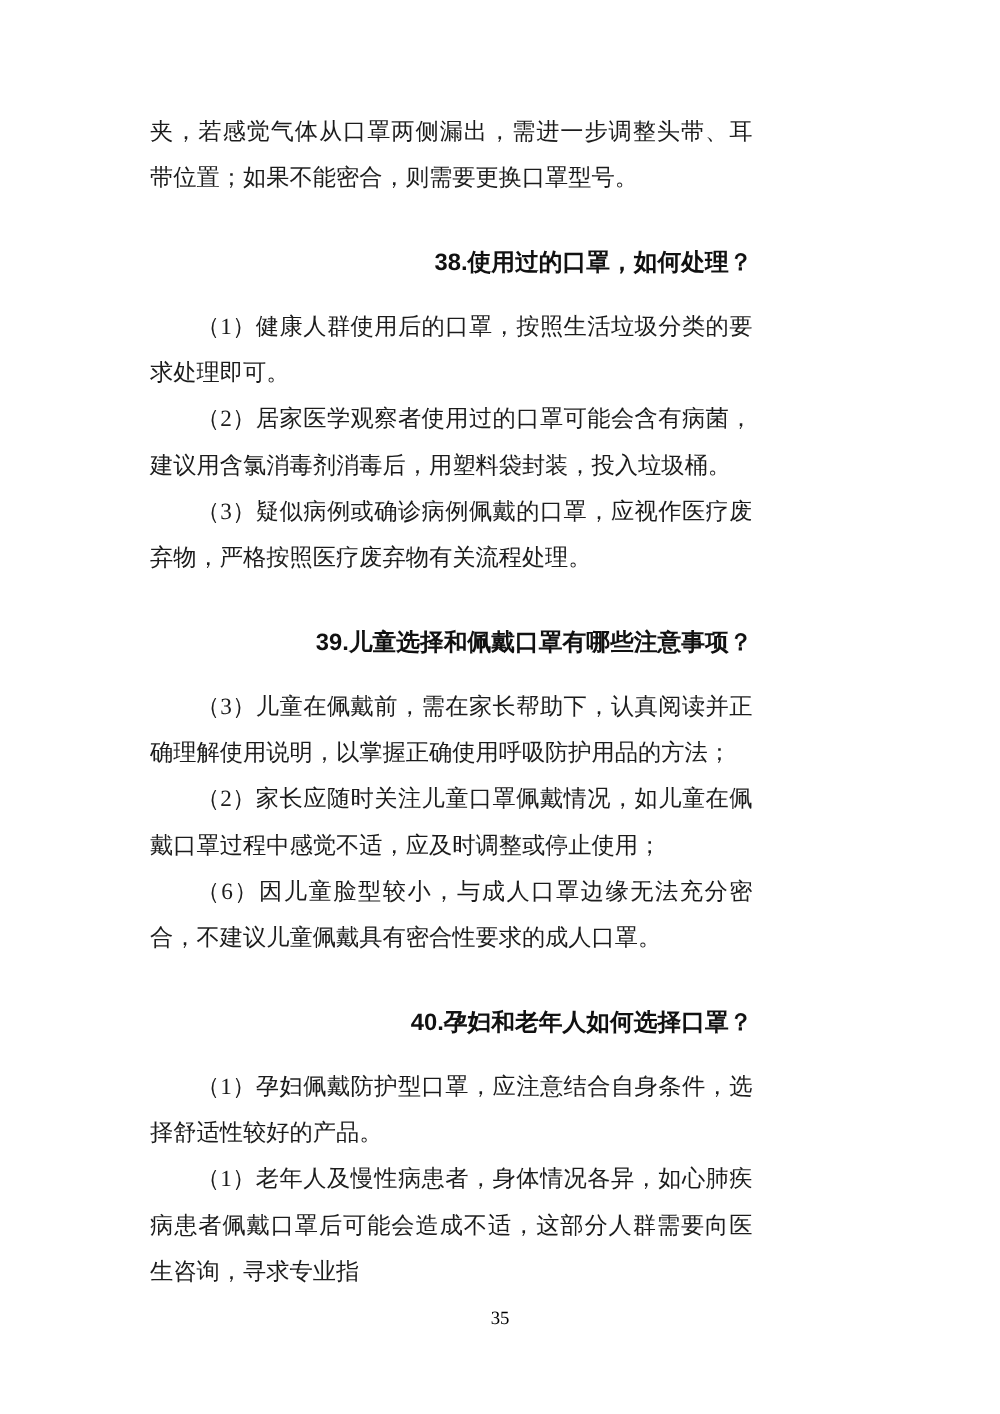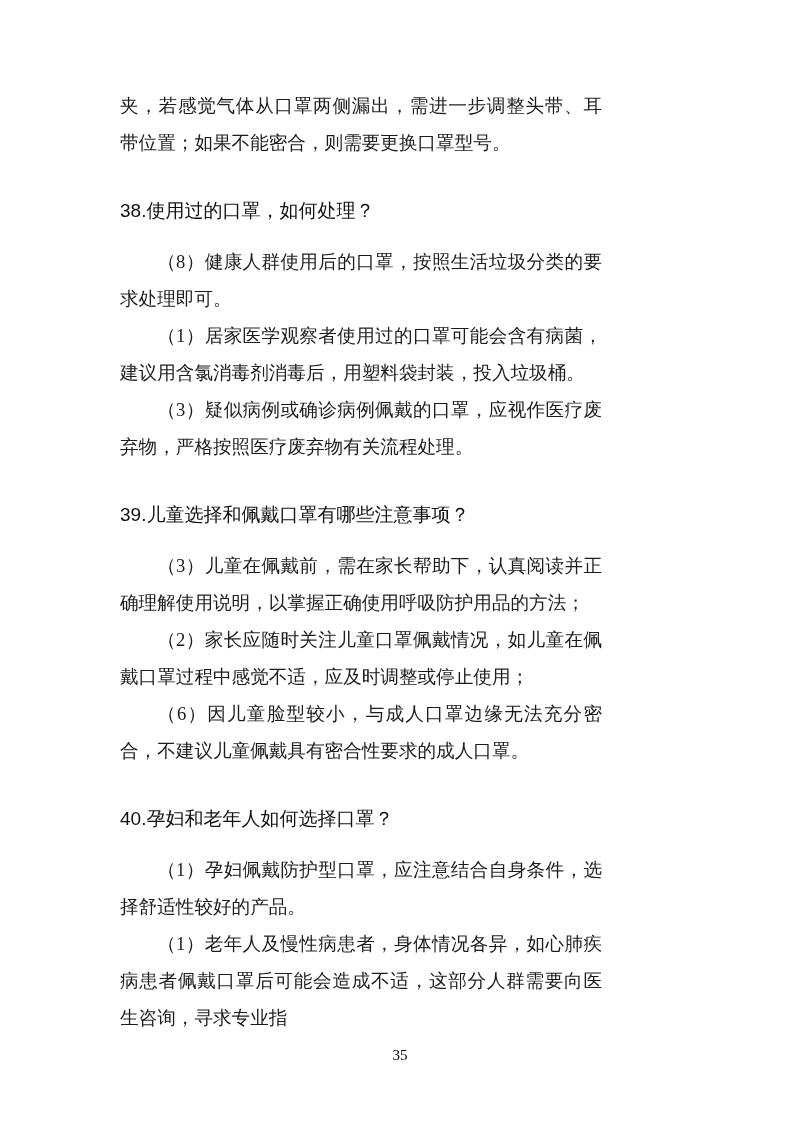--- a/index.html
+++ b/index.html
@@ -32,26 +32,27 @@
     text-align: justify;
     text-indent: 2em;
     word-break: break-all;
   }
   .para.no-indent {
     text-indent: 0;
   }
   .heading {
     margin: 31px 0 14px 0;
     font-family: "Liberation Sans", "DejaVu Sans", sans-serif;
-    font-weight: 400;
+    font-weight: 700;
     font-size: 19px;
     line-height: 37px;
     color: #111111;
     text-indent: 0;
     word-break: break-all;
+    text-align: right;
   }
   .page-number {
     position: absolute;
     top: 1046px;
     left: 0;
     width: 800px;
     text-align: center;
     font-family: Liberation Serif, serif;
     font-size: 15px;
     line-height: 18px;
@@ -61,23 +62,23 @@
 </head>
 <body>
 
 <div class="page">
   <div class="content">
 
     <p class="para no-indent">夹，若感觉气体从口罩两侧漏出，需进一步调整头带、耳带位置；如果不能密合，则需要更换口罩型号。</p>
 
     <p class="heading">38.使用过的口罩，如何处理？</p>
 
-    <p class="para">（8）健康人群使用后的口罩，按照生活垃圾分类的要求处理即可。</p>
+    <p class="para">（1）健康人群使用后的口罩，按照生活垃圾分类的要求处理即可。</p>
 
-    <p class="para">（1）居家医学观察者使用过的口罩可能会含有病菌，建议用含氯消毒剂消毒后，用塑料袋封装，投入垃圾桶。</p>
+    <p class="para">（2）居家医学观察者使用过的口罩可能会含有病菌，建议用含氯消毒剂消毒后，用塑料袋封装，投入垃圾桶。</p>
 
     <p class="para">（3）疑似病例或确诊病例佩戴的口罩，应视作医疗废弃物，严格按照医疗废弃物有关流程处理。</p>
 
     <p class="heading">39.儿童选择和佩戴口罩有哪些注意事项？</p>
 
     <p class="para">（3）儿童在佩戴前，需在家长帮助下，认真阅读并正确理解使用说明，以掌握正确使用呼吸防护用品的方法；</p>
 
     <p class="para">（2）家长应随时关注儿童口罩佩戴情况，如儿童在佩戴口罩过程中感觉不适，应及时调整或停止使用；</p>
 
     <p class="para">（6）因儿童脸型较小，与成人口罩边缘无法充分密合，不建议儿童佩戴具有密合性要求的成人口罩。</p>

